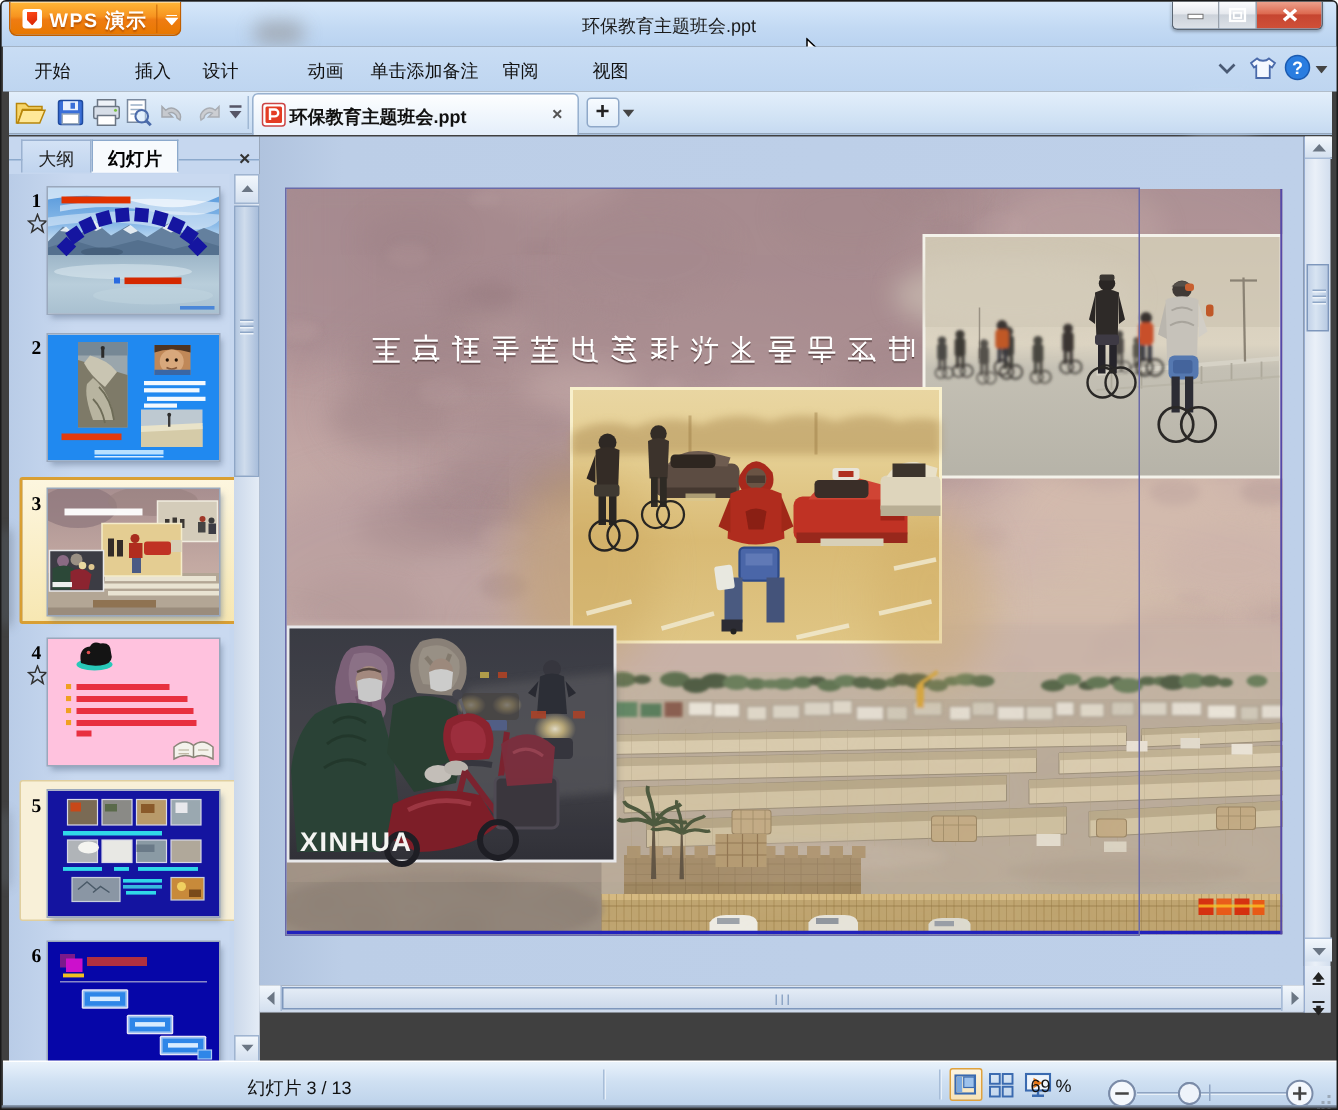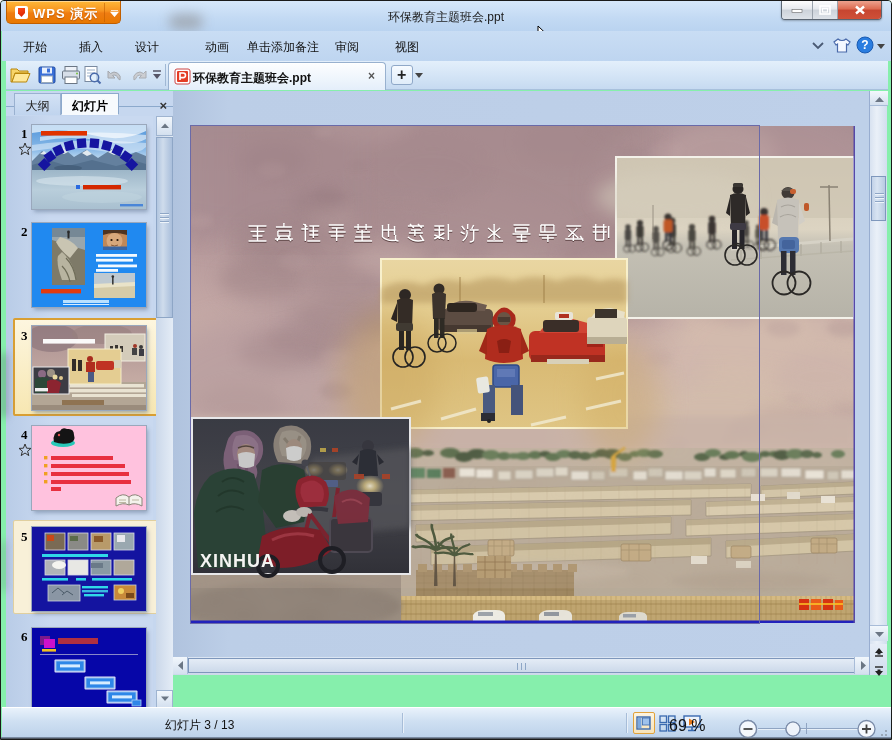--- a/index.html
+++ b/index.html
@@ -1,15 +1,15 @@
 <!DOCTYPE html>
 <html><head><meta charset="utf-8"><style>
 *{margin:0;padding:0;box-sizing:border-box}
 html,body{width:892px;height:740px;overflow:hidden;font-family:"Liberation Sans",sans-serif}
-#win{position:relative;width:892px;height:740px;background:#86efac;border:1px solid #1a1a1a;border-radius:4px 4px 0 0;overflow:hidden}
+#win{position:relative;width:892px;height:740px;background:#404040;border:1px solid #1a1a1a;border-radius:4px 4px 0 0;overflow:hidden}
 .abs{position:absolute}
 
 #titlebar{position:absolute;left:0;top:0;width:890px;height:30px;background:linear-gradient(#d6e7fa,#c2d9f3 60%,#bad3f0)}
 #wpsbtn{position:absolute;left:5px;top:0;width:115px;height:23px;border-radius:0 0 5px 5px;background:linear-gradient(#ffb838,#f79420 45%,#ef7c12 55%,#e87800);border:1px solid #c05e00;border-top:none;box-shadow:inset 0 1px 0 rgba(255,255,255,.45)}
 #wpslogo{position:absolute;left:8px;top:5px;width:13px;height:13px;background:#fff;border-radius:2px}
 #wpslogo:after{content:"";position:absolute;left:3px;top:2px;width:7px;height:9px;background:linear-gradient(160deg,#ff4a18,#d42000);clip-path:polygon(0 0,100% 0,100% 55%,50% 100%,0 60%)}
 #wpstxt{position:absolute;left:26px;top:4px;font-size:13px;font-weight:bold;color:#fff;letter-spacing:1px;text-shadow:0 1px 1px rgba(150,60,0,.6)}
 #wpsdiv{position:absolute;left:97px;top:2px;width:1px;height:19px;background:rgba(190,90,0,.55)}
 #wpsarr{position:absolute;left:103px;top:9px;width:9px;height:7px}
 #titletext{position:absolute;left:0;right:0;top:8px;text-align:center;font-size:12px;color:#1a1a1a}
@@ -63,21 +63,21 @@
 .hgrip{position:absolute;top:4px;width:1px;height:7px;background:#8ea6c6}
 #corner{position:absolute;left:868px;top:643px;width:18px;height:31px;background:linear-gradient(#e6edf7,#d0dcec);border-left:1px solid #98add0}
 
 #notes{position:absolute;left:172px;top:674px;width:714px;height:32px;background:linear-gradient(#e3edf9,#cddef2);border-top:1px solid #fff}
 #notestxt{position:absolute;left:10px;top:9px;font-size:12px;color:#111}
 
 #status{position:absolute;left:1px;top:706px;width:890px;height:30px;background:linear-gradient(#e9f2fb,#cfe0f2 45%,#bdd2ea);border-top:1px solid #fff}
 #stxt{position:absolute;left:163px;top:9px;font-size:12px;color:#111}
 .sdiv{position:absolute;top:5px;width:1px;height:20px;background:#a7bdd8;box-shadow:1px 0 0 #e8f0f9}
 #viewbox{position:absolute;left:631px;top:4px;width:22px;height:22px;border:1px solid #e0a23c;border-radius:2px;background:linear-gradient(#fdf4e0,#f7e3b8)}
-#zoomtxt{position:absolute;left:667px;top:9px;font-size:16px;color:#111}
+#zoomtxt{position:absolute;left:685px;top:9px;font-size:12px;color:#111}
 #bottomedge{position:absolute;left:0;top:736px;width:892px;height:4px;background:linear-gradient(#8fa4c0,#2a2a2a 60%,#111)}
 </style></head><body>
 <div id="win">
   <div id="titlebar">
     <div id="wpsbtn">
       <div id="wpslogo"></div>
         <div id="wpstxt">WPS 演示</div>
         <div id="wpsdiv"></div>
       <svg id="wpsarr" width="9" height="7">
           <path d="M1 0h7M1.5 2.5l3 3.5 3-3.5z" stroke="#fff" stroke-width="1.4" fill="#fff"></path>
@@ -102,21 +102,21 @@
             <path d="M2 1.5 l8 7 M10 1.5 l-8 7" stroke="#fff" stroke-width="2.4" fill="none"></path>
           </svg>
         </div>
     </div>
     <svg class="abs" style="left:536px;top:24px" width="14" height="20">
         <path d="M1 1 L1 15 L4.5 12 L7 18 L9.5 17 L7 11 L11.5 11 Z" fill="#fff" stroke="#000" stroke-width="1"></path>
       </svg>
   </div>
   <div id="menubar">
     <div class="mitem" style="left:21px">开始</div>
-    <div class="mitem" style="left:77px">插入</div>
+    <div class="mitem" style="left:88px">插入</div>
     <div class="mitem" style="left:133px">设计</div>
     <div class="mitem" style="left:203px">动画</div>
     <div class="mitem" style="left:245px">单击添加备注</div>
     <div class="mitem" style="left:333px">审阅</div>
     <div class="mitem" style="left:393px">视图</div>
     <div class="smudge2"></div>
     <svg class="abs" style="left:810px;top:11px" width="12" height="8">
         <path d="M1 1l5 5 5-5" stroke="#4a5a74" stroke-width="1.8" fill="none"></path>
       </svg>
     <svg class="abs" style="left:831px;top:6px" width="18" height="17">

